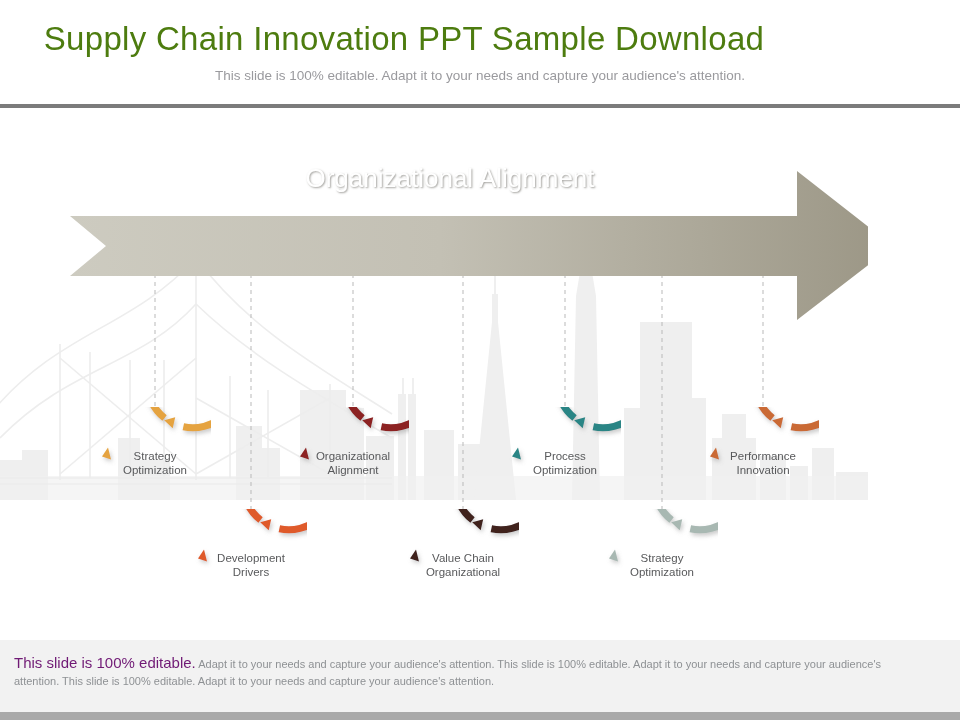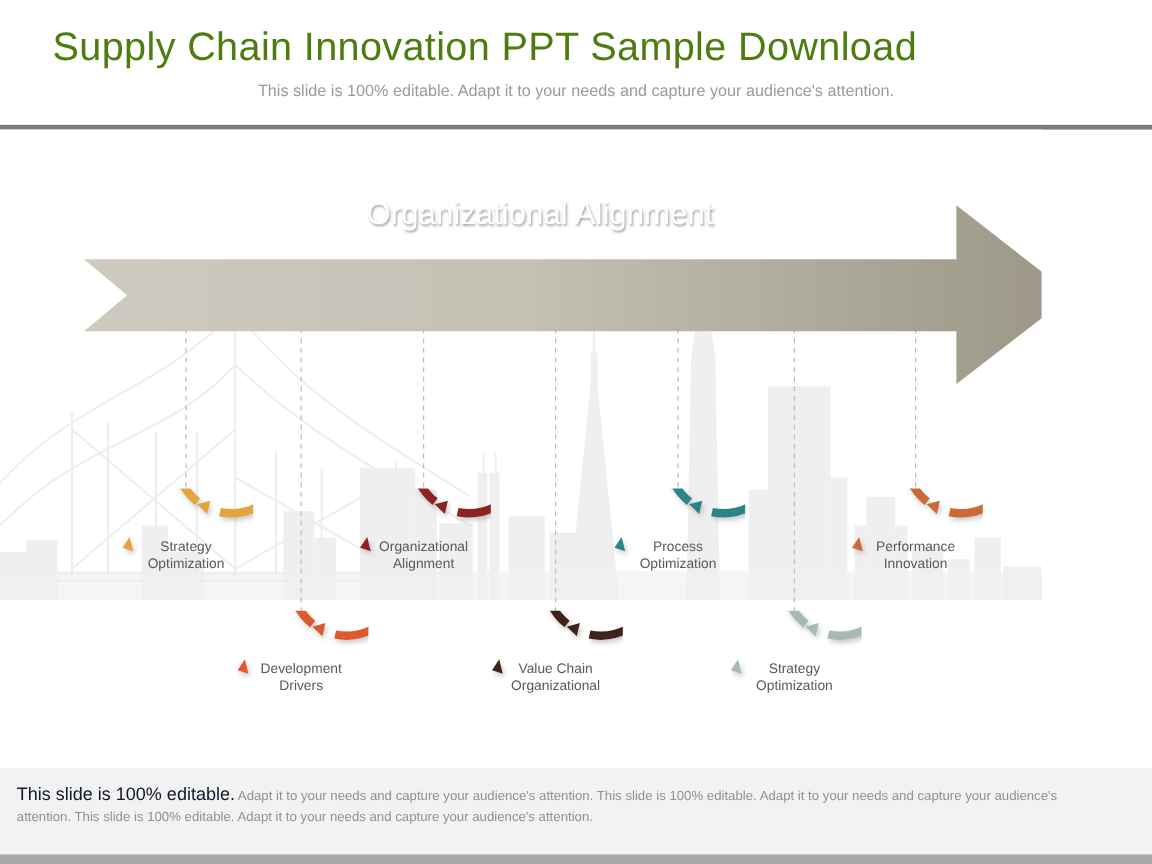--- a/index.html
+++ b/index.html
@@ -96,21 +96,21 @@
   }
   #footer-text {
     position: absolute; left: 14px; top: 14px; width: 900px;
     font-size: 11px;
     line-height: 17px;
     color: #8e9194;
     text-align: left;
   }
   #footer-lead {
     font-size: 15px;
-    color: #0f172a;
+    color: #701a75;
   }
   #footer-rule {
     position: absolute; left: 0; top: 712px; width: 960px; height: 8px;
     background: #a9a9a9;
   }
 </style>
 </head>
 <body>
 
 <div id="slide">

